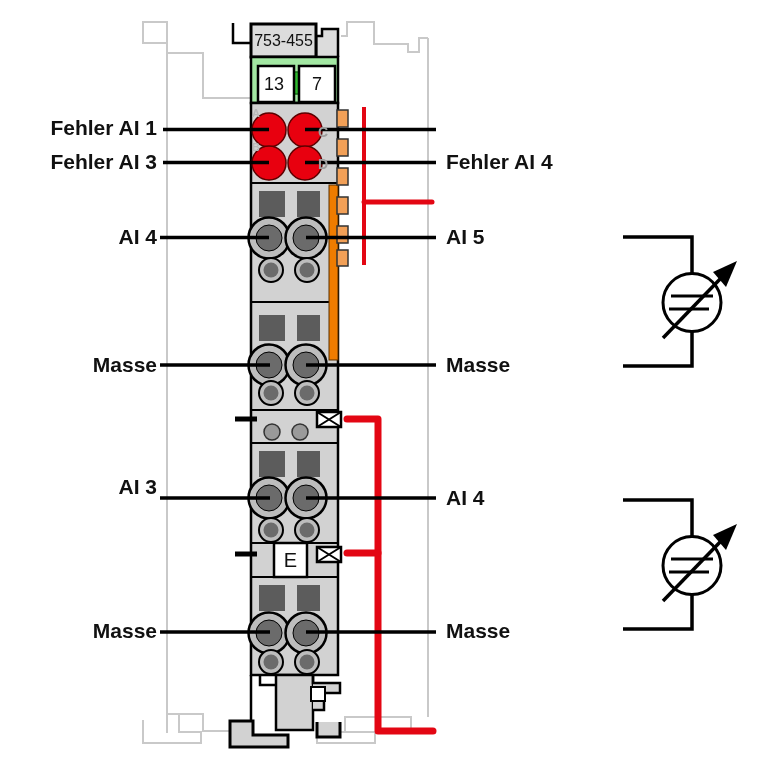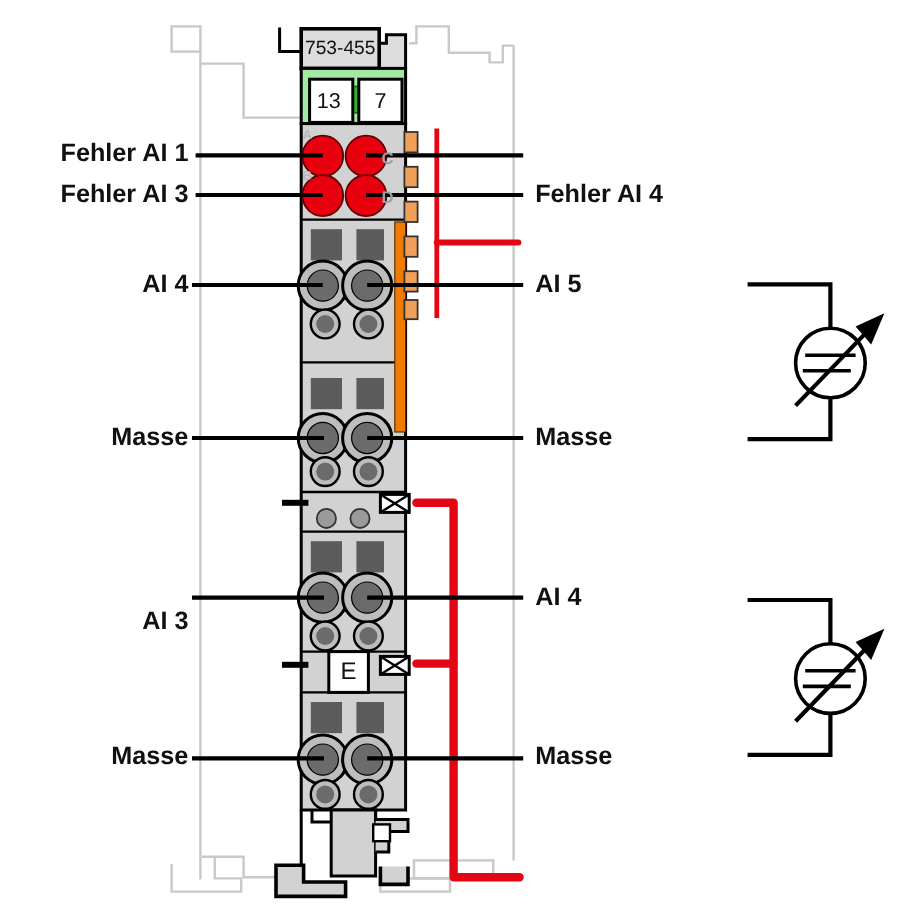--- a/index.html
+++ b/index.html
@@ -206,21 +206,21 @@
     </g>
   </defs>
   <use href="#csym"></use>
   <use href="#csym" transform="translate(0,263)"></use>
 </svg>
 
 <div class="lbl left" style="top:114px">Fehler AI 1</div>
 <div class="lbl left" style="top:148px">Fehler AI 3</div>
 <div class="lbl left" style="top:223px">AI 4</div>
 <div class="lbl left" style="top:351px">Masse</div>
-<div class="lbl left" style="top:504px">AI 3</div>
+<div class="lbl left" style="top:473px">AI 3</div>
 <div class="lbl left" style="top:617px">Masse</div>
 
 <div class="lbl right" style="top:148px">Fehler AI 4</div>
 <div class="lbl right" style="top:223px">AI 5</div>
 <div class="lbl right" style="top:351px">Masse</div>
 <div class="lbl right" style="top:484px">AI 4</div>
 <div class="lbl right" style="top:617px">Masse</div>
 
 <div class="modtxt part">753-455</div>
 <div class="modtxt t13">13</div>

